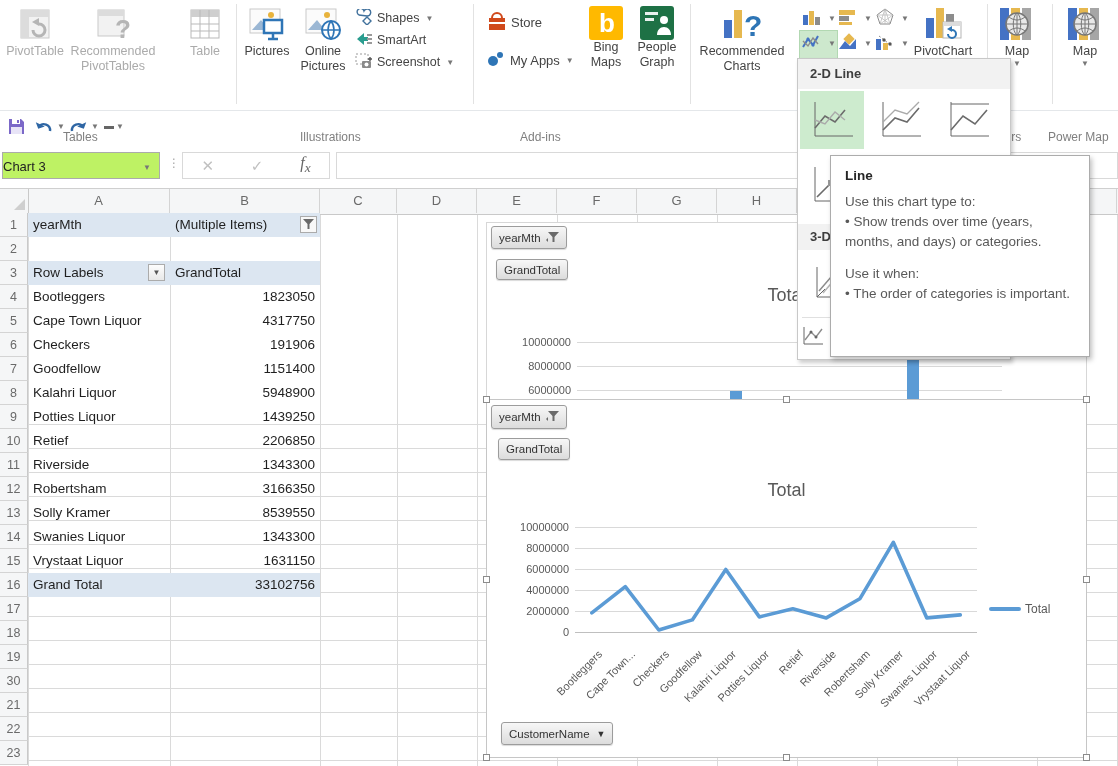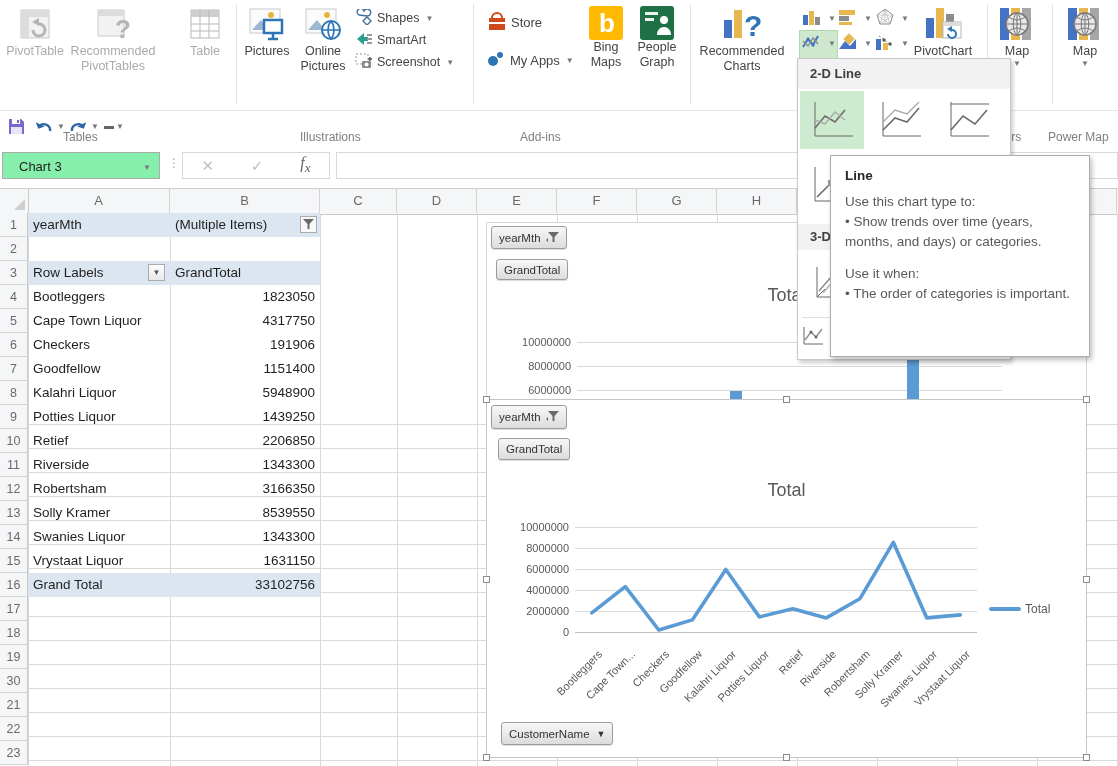--- a/index.html
+++ b/index.html
@@ -12,22 +12,22 @@
   .rgsep{top:4px;width:1px;height:100px;background:#e2e2e2;}
   .rglabel{top:90px;height:16px;font-size:12px;color:#7f7f7f;margin-top:40px;}
   .bigbtn-label{font-size:12.5px;color:#444;text-align:center;line-height:15px;}
   .disabled .bigbtn-label{color:#ababab;}
   .smallbtn{display:flex;align-items:center;gap:4px;font-size:12.5px;color:#444;height:20px;}
   .dda{font-size:8px;color:#777;margin-left:2px;}
   .greenTile{background:#cde8cd;border:1px solid #b2d8b2;}
   
   .qatrow{left:0;top:110px;width:1118px;height:38px;background:#fff;}
   .fxrow{left:0;top:148px;width:1118px;height:38px;background:#fff;}
-  .namebox{left:2px;top:4px;width:158px;height:27px;border:1px solid #ababab;background:#86efac;
-           font-size:13px;color:#222;line-height:27px;padding-left:16px;box-sizing:border-box;}
+  .namebox{left:2px;top:4px;width:158px;height:27px;border:1px solid #ababab;background:#bef264;
+           font-size:13px;color:#222;line-height:27px;padding-left:0;box-sizing:border-box;}
   .fxbtns{left:182px;top:4px;width:148px;height:27px;border:1px solid #d9d9d9;background:#fff;
           display:flex;align-items:center;justify-content:space-around;box-sizing:border-box;}
   .fxinput{left:336px;top:4px;width:782px;height:27px;border:1px solid #d9d9d9;background:#fff;box-sizing:border-box;
            font-size:13px;line-height:25px;padding-left:6px;color:#222;}
   
   .sheet{left:0;top:188px;width:1118px;height:578px;background:#fff;z-index:1;}
   .colhdrrow{left:0;top:188px;width:1118px;height:25px;background:#f5f6f7;border-top:1px solid #cfcfcf;border-bottom:1px solid #c9c9c9;z-index:2;}
   .colhdr{position:absolute;top:0;height:24px;text-align:center;font-size:13px;color:#6a6a6a;line-height:24px;border-right:1px solid #d4d4d4;box-sizing:border-box;}
   .cornerbox{position:absolute;left:0;top:0;width:28px;height:24px;border-right:1px solid #c9c9c9;background:#f5f6f7;}
   .corner-tri{position:absolute;right:3px;bottom:3px;width:0;height:0;border-left:11px solid transparent;border-bottom:11px solid #cfcfcf;}

